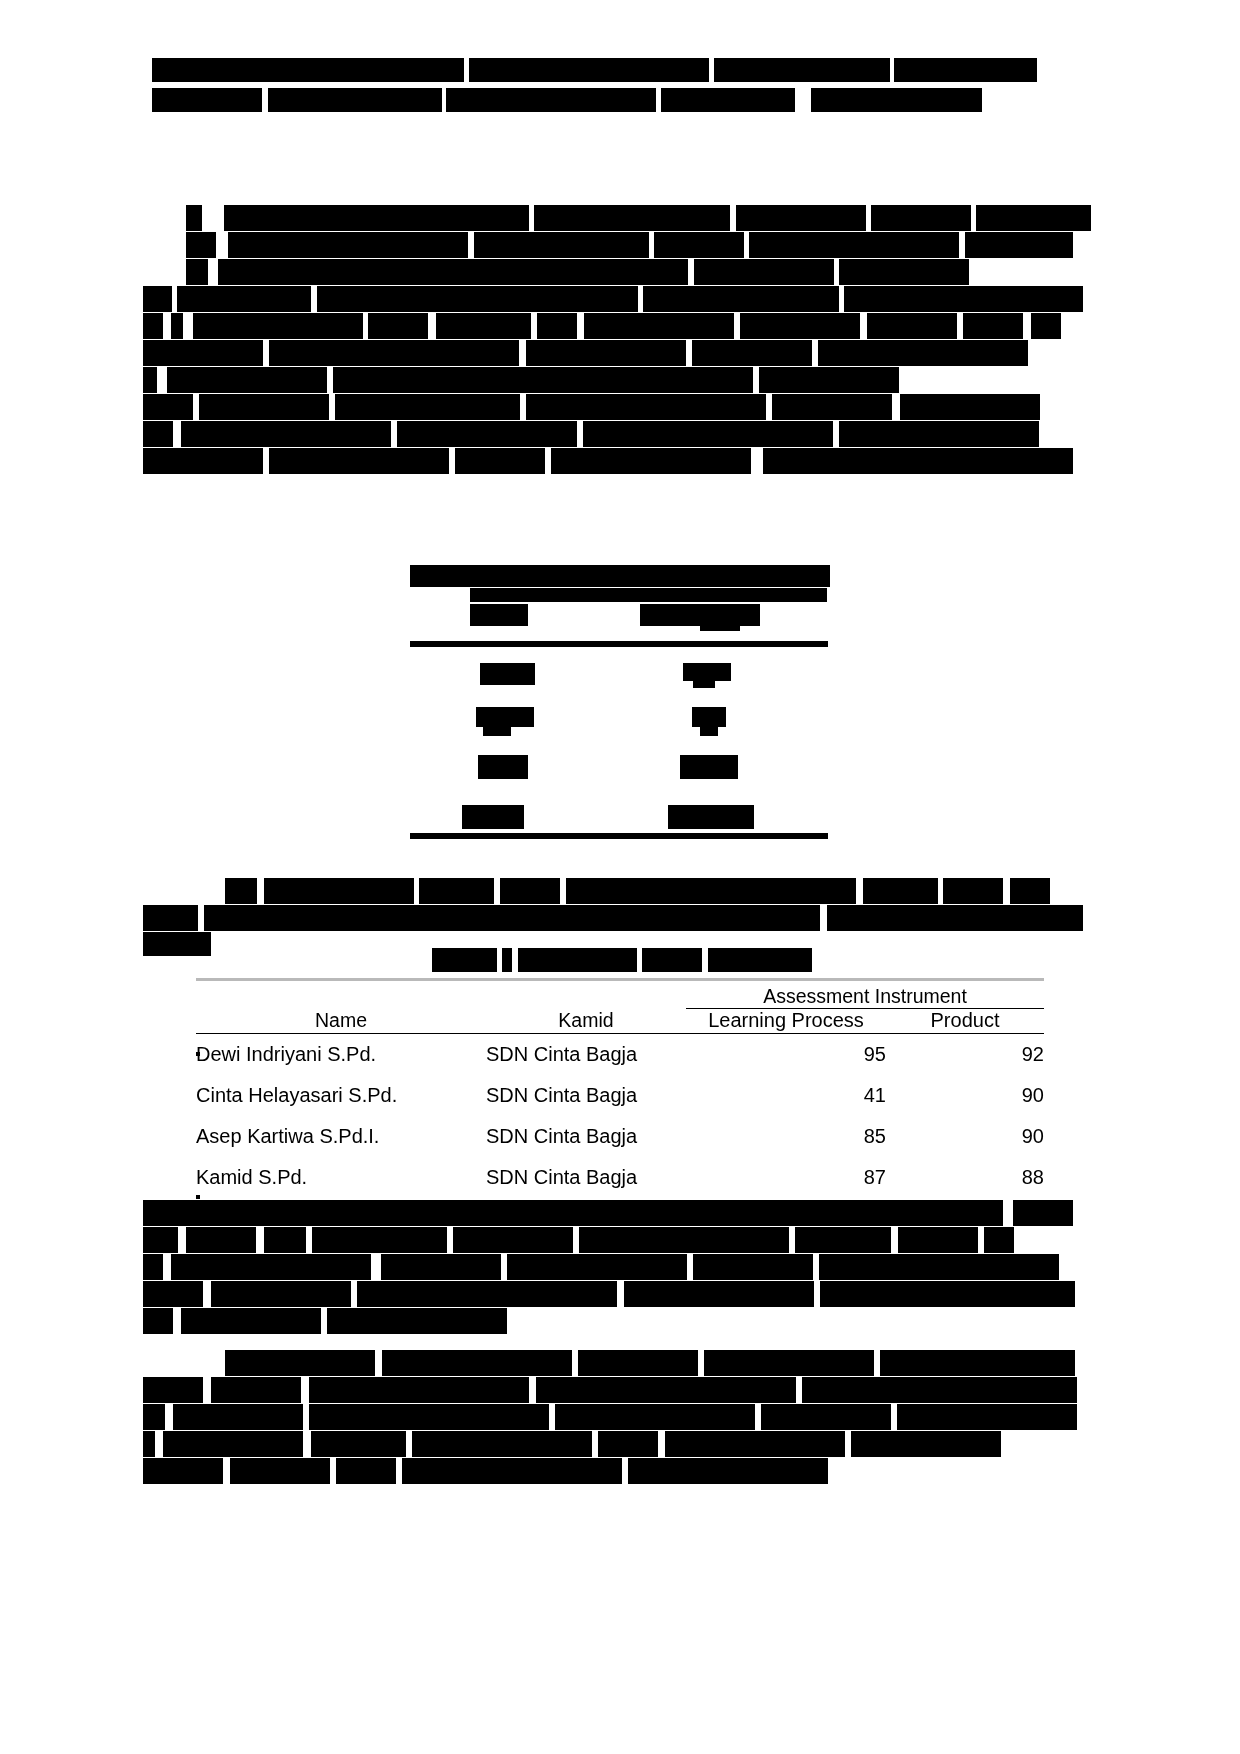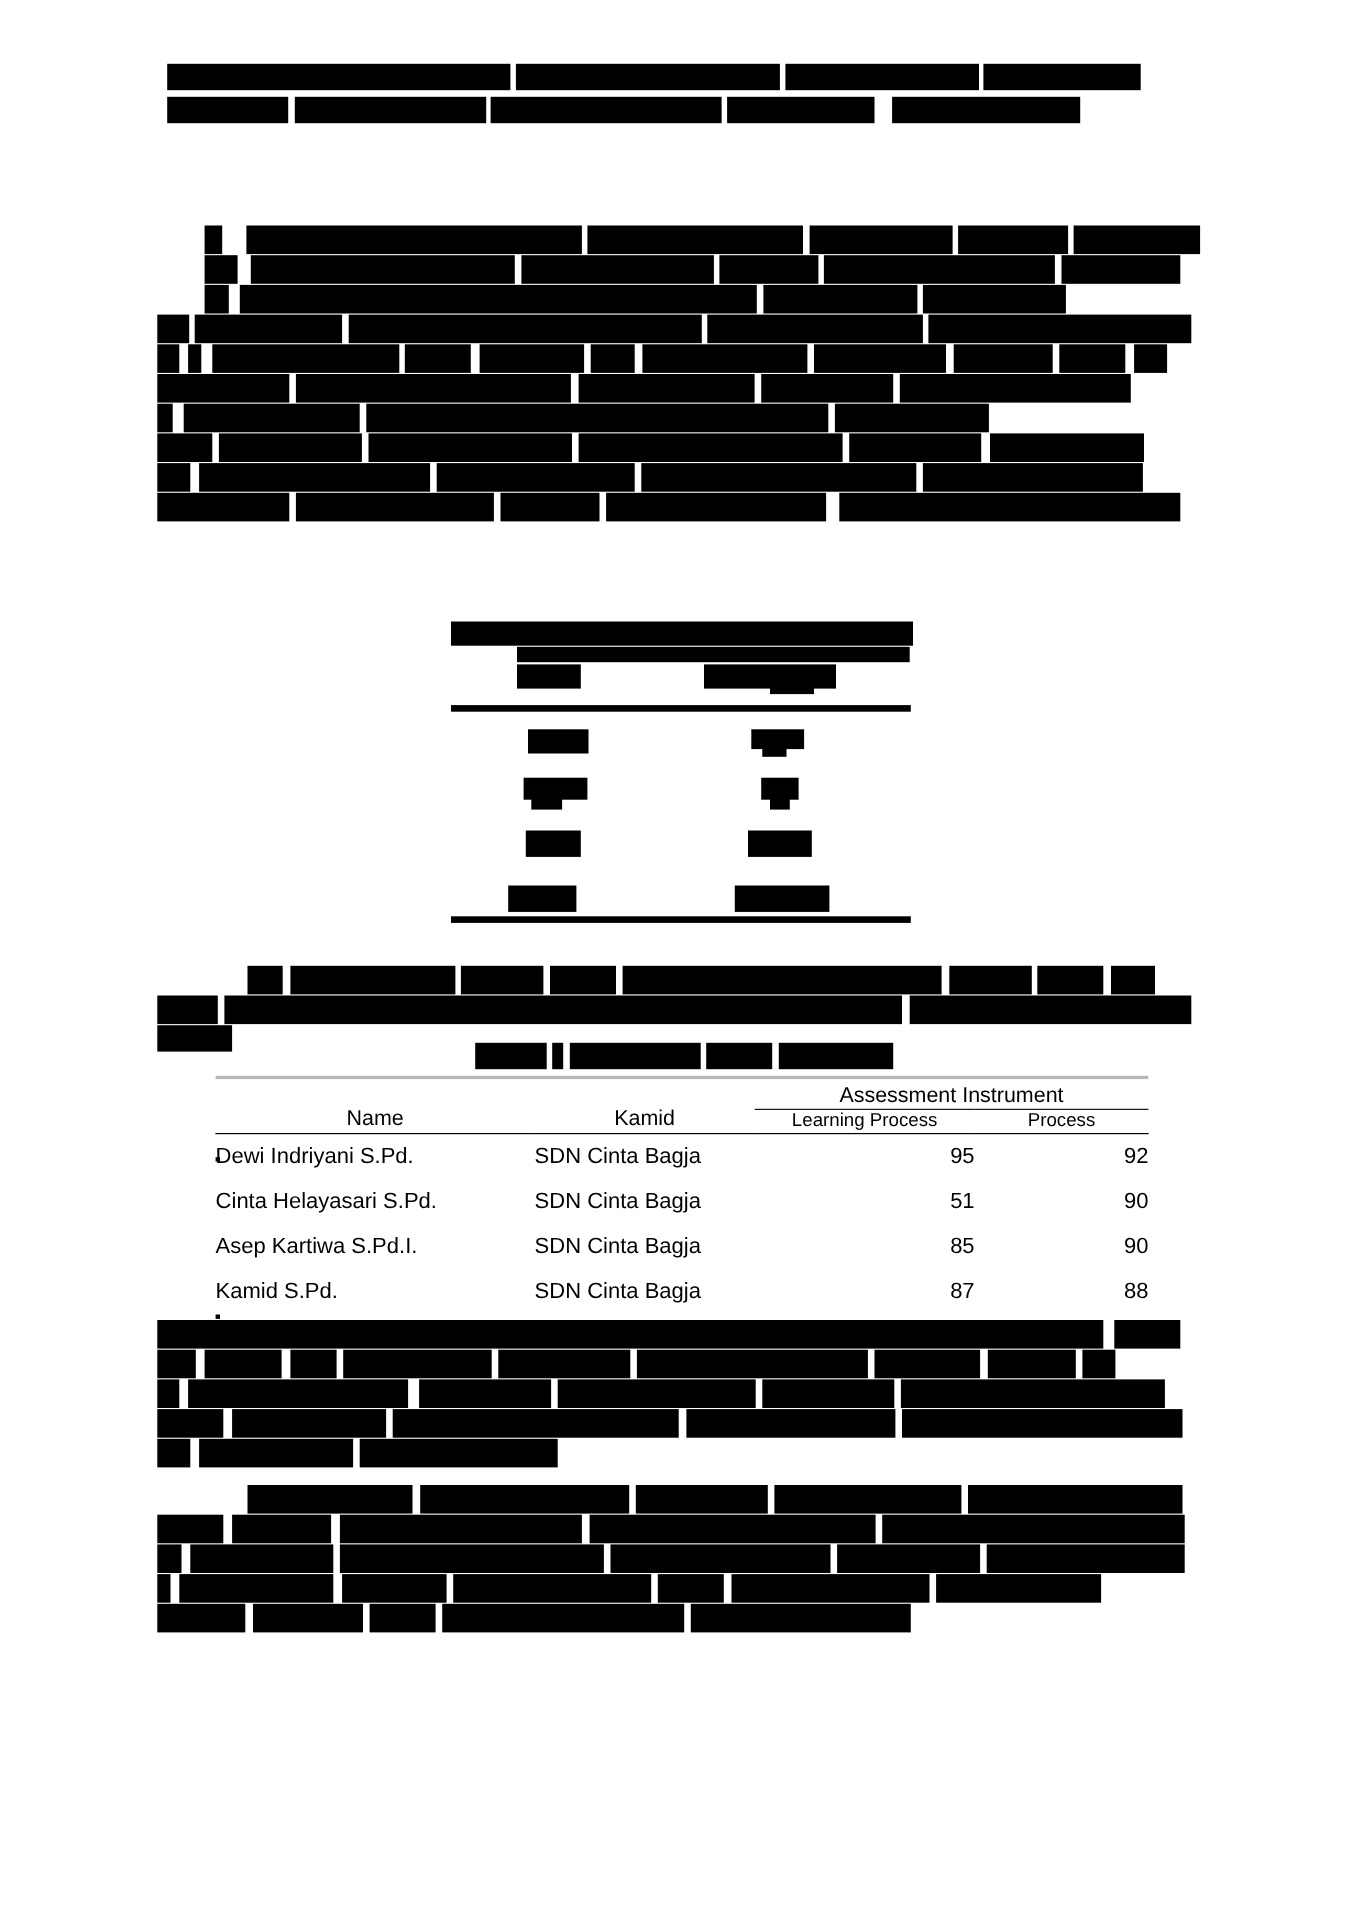--- a/index.html
+++ b/index.html
@@ -65,21 +65,21 @@
     height: 4px;
   }
   .hdr-row th {
     font-weight: bold;
     font-size: 19.5px;
     padding: 7px 0 6px 0;
     vertical-align: bottom;
   }
   .hdr-sub th {
     font-weight: bold;
-    font-size: 17px;
+    font-size: 20px;
     padding: 3px 0 7px 0;
   }
   .th-name { width: 290px; text-align: center; }
   .th-school { width: 200px; text-align: center; }
   .th-instr { text-align: center; border-bottom: 1.5px solid #000; }
   .th-lp { width: 200px; text-align: center; }
   .th-prod { width: 158px; text-align: center; }
   .hdr-bottom-line td {
     border-bottom: 1.5px solid #000;
     height: 1px;
@@ -319,37 +319,37 @@
     <div class="rule-top"></div>
     <table class="data">
       <thead>
         <tr class="hdr-row">
           <th class="th-name" rowspan="2">Name</th>
           <th class="th-school" rowspan="2">Kamid</th>
           <th class="th-instr" colspan="2">Assessment Instrument</th>
         </tr>
         <tr class="hdr-sub">
           <th class="th-lp">Learning Process</th>
-          <th class="th-prod">Process</th>
+          <th class="th-prod">Product</th>
         </tr>
         <tr class="hdr-bottom-line">
           <td colspan="4"></td>
         </tr>
       </thead>
       <tbody>
         <tr class="body-row">
           <td class="c-name">Dewi Indriyani S.Pd.</td>
           <td class="c-school">SDN Cinta Bagja</td>
           <td class="c-num">95</td>
           <td class="c-num">92</td>
         </tr>
         <tr class="body-row">
           <td class="c-name">Cinta Helayasari S.Pd.</td>
           <td class="c-school">SDN Cinta Bagja</td>
-          <td class="c-num">51</td>
+          <td class="c-num">41</td>
           <td class="c-num">90</td>
         </tr>
         <tr class="body-row">
           <td class="c-name">Asep Kartiwa S.Pd.I.</td>
           <td class="c-school">SDN Cinta Bagja</td>
           <td class="c-num">85</td>
           <td class="c-num">90</td>
         </tr>
         <tr class="body-row">
           <td class="c-name">Kamid S.Pd.</td>

